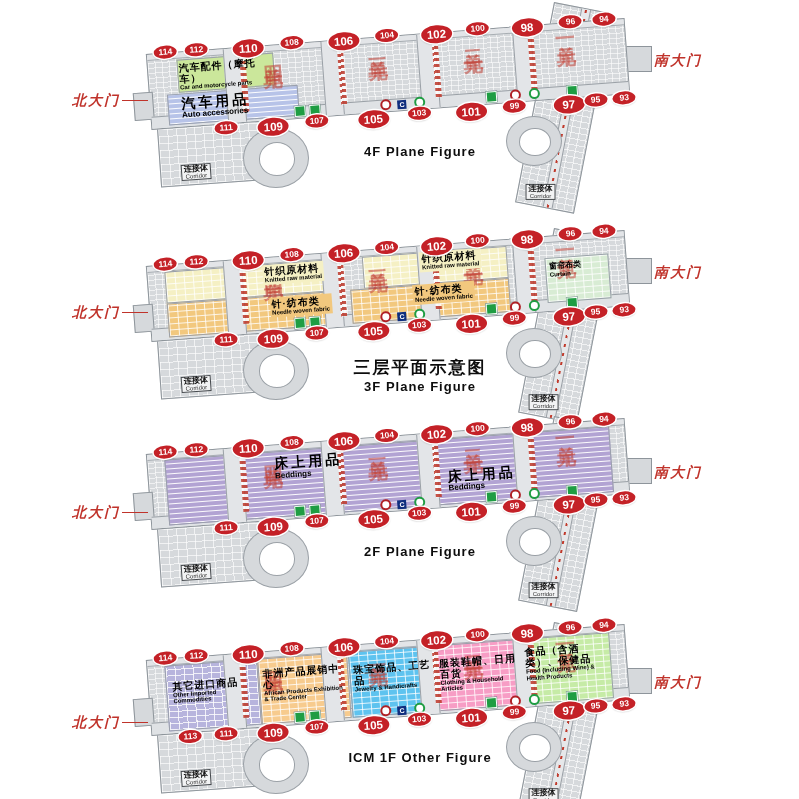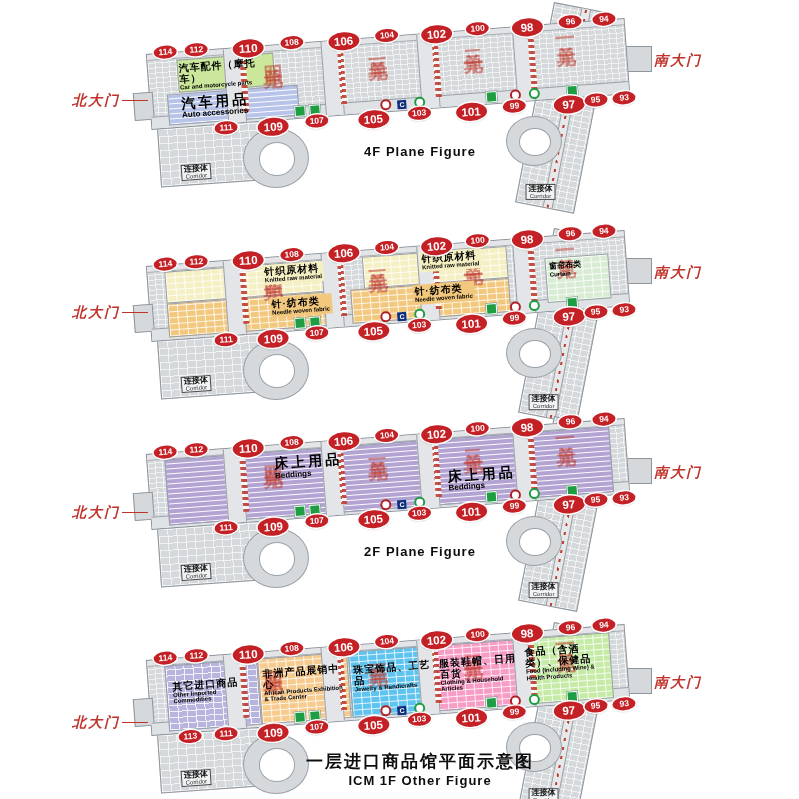--- a/index.html
+++ b/index.html
@@ -267,20 +267,24 @@
             <div class="gate" style="left: 73.5%;">99</div>
             <div class="gate big" style="left: 84%;">97</div>
             <div class="gate" style="left: 90.5%;">95</div>
             <div class="gate" style="left: 96.5%;">93</div>
           </div>
           <div class="north-stub"></div>
         </div>
         <div class="ngate">北大门</div>
         <div class="ndash"></div>
         <div class="sgate">南大门</div>
+        <div class="caption">
+          <div class="cap-cn">三层平面示意图</div>
+          <div class="cap-en">3F Plane Figure</div>
+        </div>
       </div>
       <div class="floor f2">
         <div class="wing">
           <div class="wing-aisle"></div>
           <div class="corridor">
             <div class="cor-cn">连接体</div>
             <div class="cor-en">Corridor</div>
           </div>
         </div>
         <div class="south-stub"></div>
@@ -446,18 +450,17 @@
             <div class="gate big" style="left: 84%;">97</div>
             <div class="gate" style="left: 90.5%;">95</div>
             <div class="gate" style="left: 96.5%;">93</div>
           </div>
           <div class="north-stub"></div>
         </div>
         <div class="ngate">北大门</div>
         <div class="ndash"></div>
         <div class="sgate">南大门</div>
         <div class="caption">
-          <div class="cap-cn">一层进口商品馆平面示意图</div>
           <div class="cap-en">ICM  1F Other Figure</div>
         </div>
       </div>
     </div>
 </div>
 
 </body></html>

